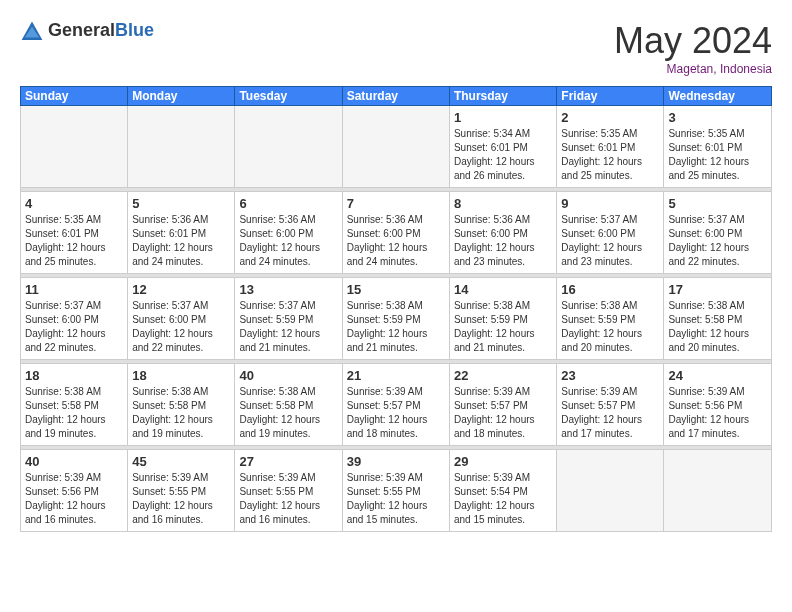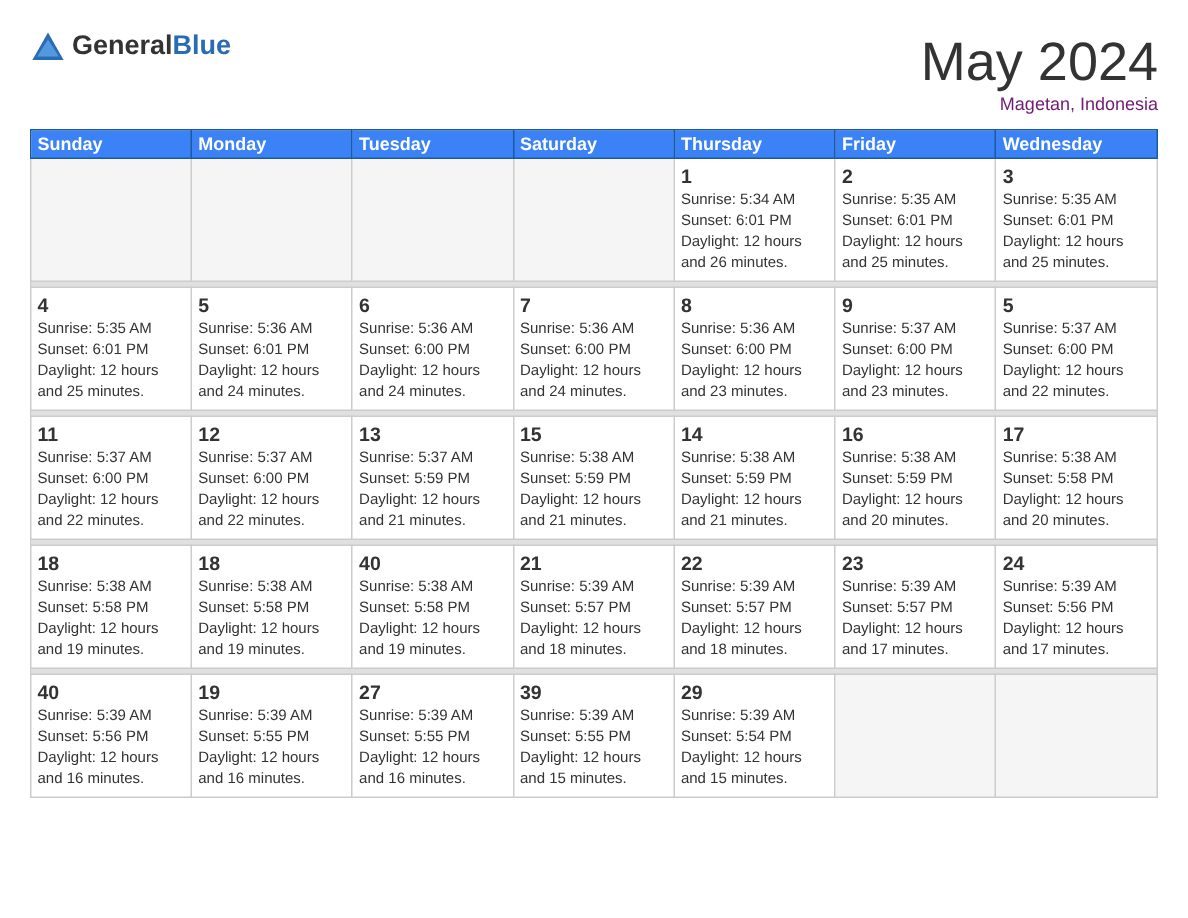--- a/index.html
+++ b/index.html
@@ -310,21 +310,21 @@
       </tr>
       <tr>
         <td>
           <div class="day-number">40</div>
           <div class="day-info" style="white-space: pre-line;">Sunrise: 5:39 AM
 Sunset: 5:56 PM
 Daylight: 12 hours
 and 16 minutes.</div>
         </td>
         <td>
-          <div class="day-number">19</div>
+          <div class="day-number">45</div>
           <div class="day-info" style="white-space: pre-line;">Sunrise: 5:39 AM
 Sunset: 5:55 PM
 Daylight: 12 hours
 and 16 minutes.</div>
         </td>
         <td>
           <div class="day-number">27</div>
           <div class="day-info" style="white-space: pre-line;">Sunrise: 5:39 AM
 Sunset: 5:55 PM
 Daylight: 12 hours

